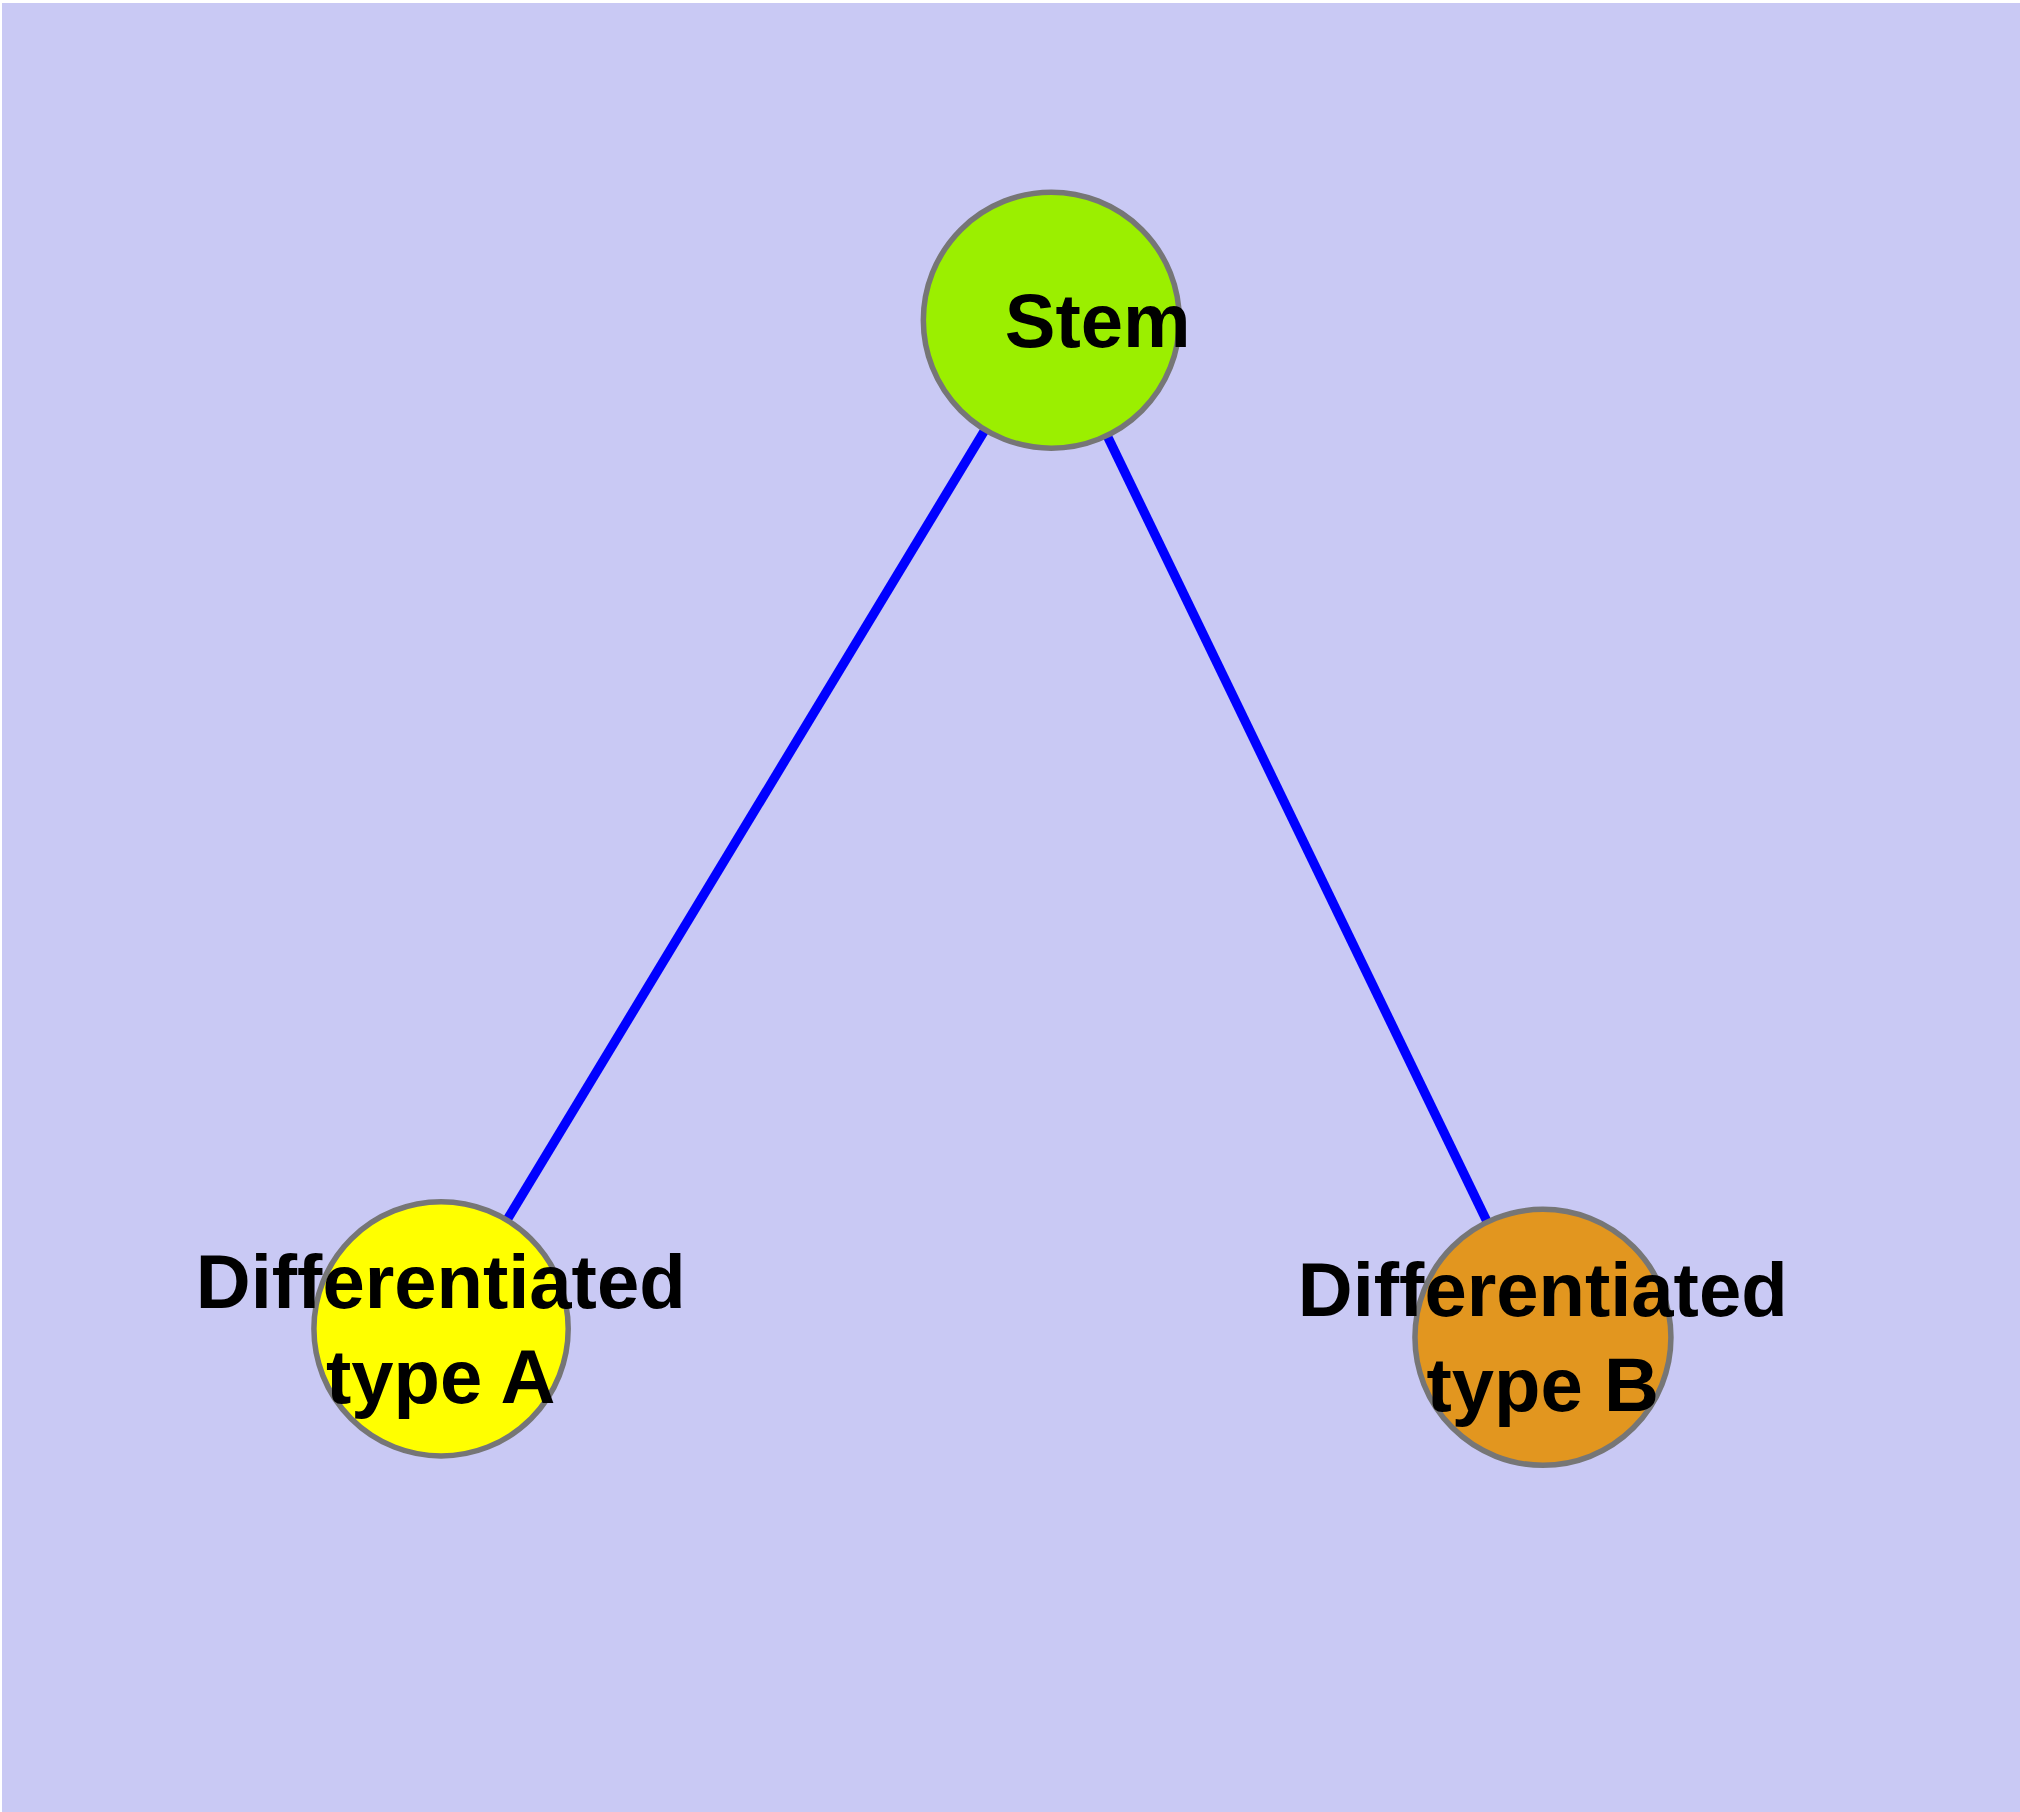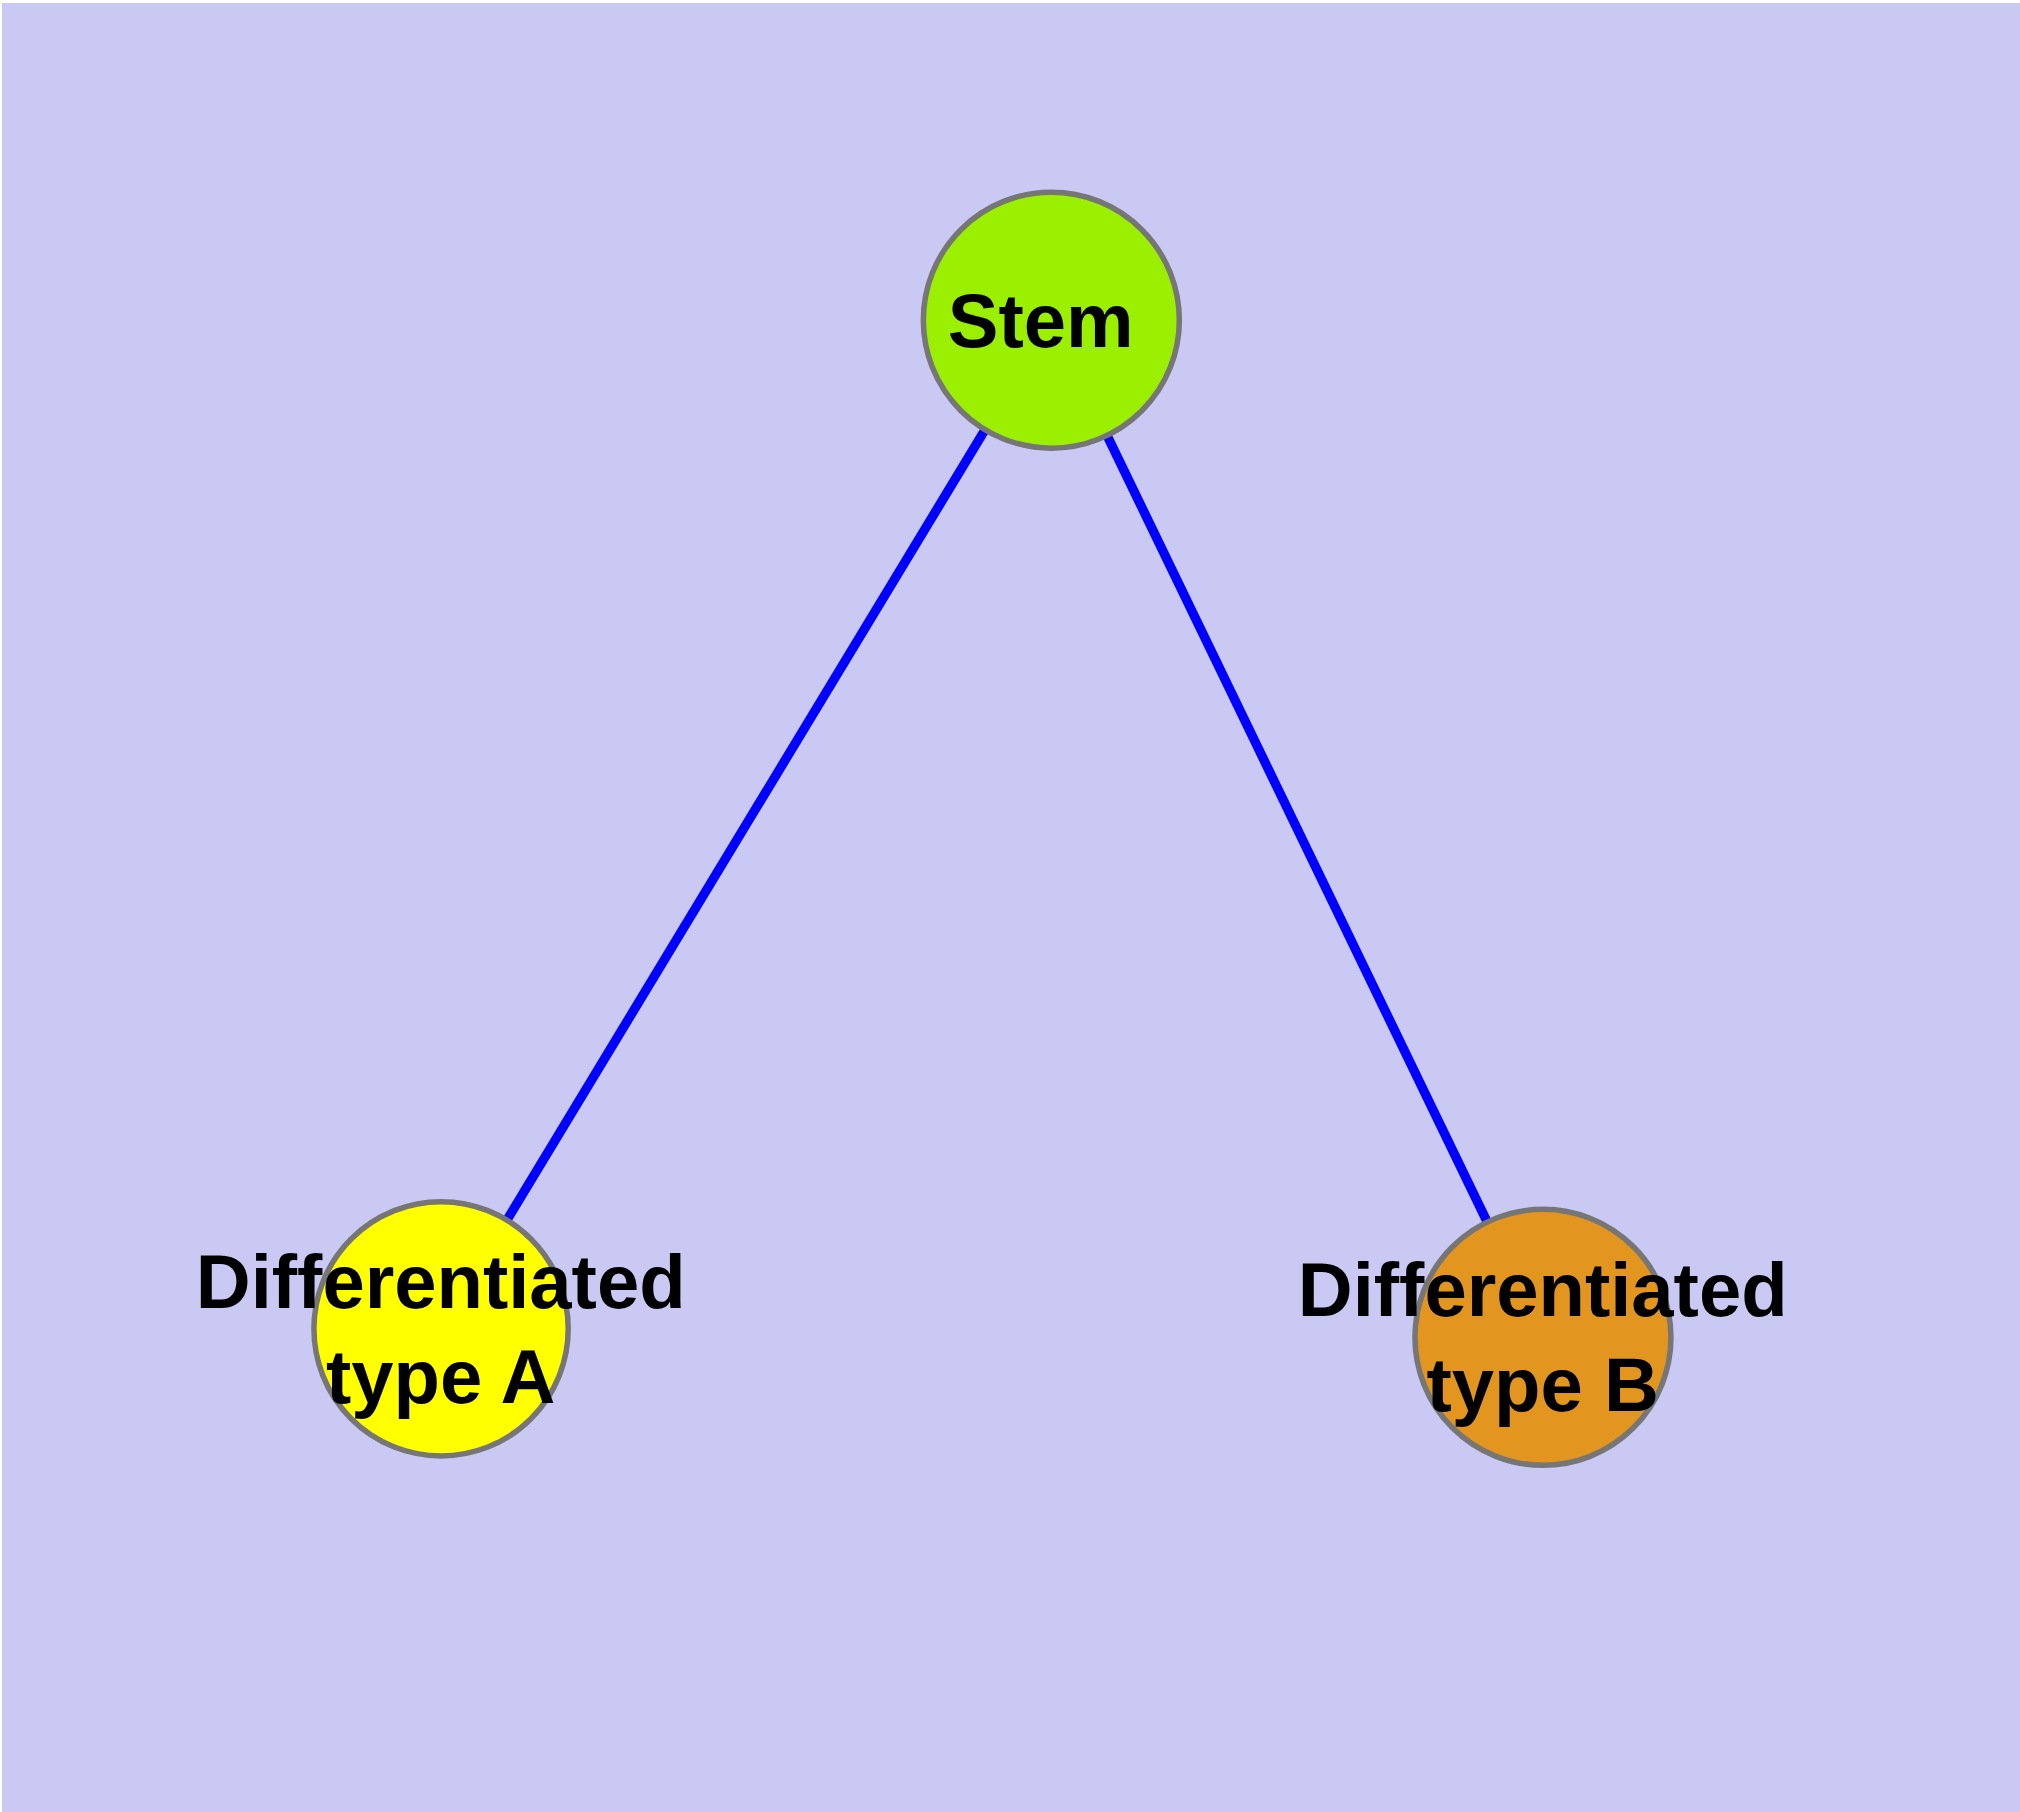--- a/index.html
+++ b/index.html
@@ -52,21 +52,21 @@
 
 <div class="canvas">
   <svg class="graph-svg" viewBox="0 0 2382 2135">
     <line class="edge" x1="1238" y1="374" x2="518" y2="1564" stroke="#0000FF"></line>
     <line class="edge" x1="1238" y1="374" x2="1818" y2="1574" stroke="#0000FF"></line>
     <circle class="node-circle" cx="1238" cy="374" r="151" fill="#9BEF00"></circle>
     <circle class="node-circle" cx="518" cy="1564" r="150" fill="#FFFF00"></circle>
     <circle class="node-circle" cx="1818" cy="1574" r="151" fill="#E2961F"></circle>
   </svg>
 
-  <div class="node-label" style="left:1039px; top:317px;text-align:right;">Stem</div>
+  <div class="node-label" style="left:1096px; top:317px;text-align:right;">Stem</div>
 
   <div class="node-label" style="left:439px; top:1326px;">Differentiated
 type A</div>
 
   <div class="node-label" style="left:1541px; top:1334px;">Differentiated
 type B</div>
 </div>
 
 
 </body></html>

